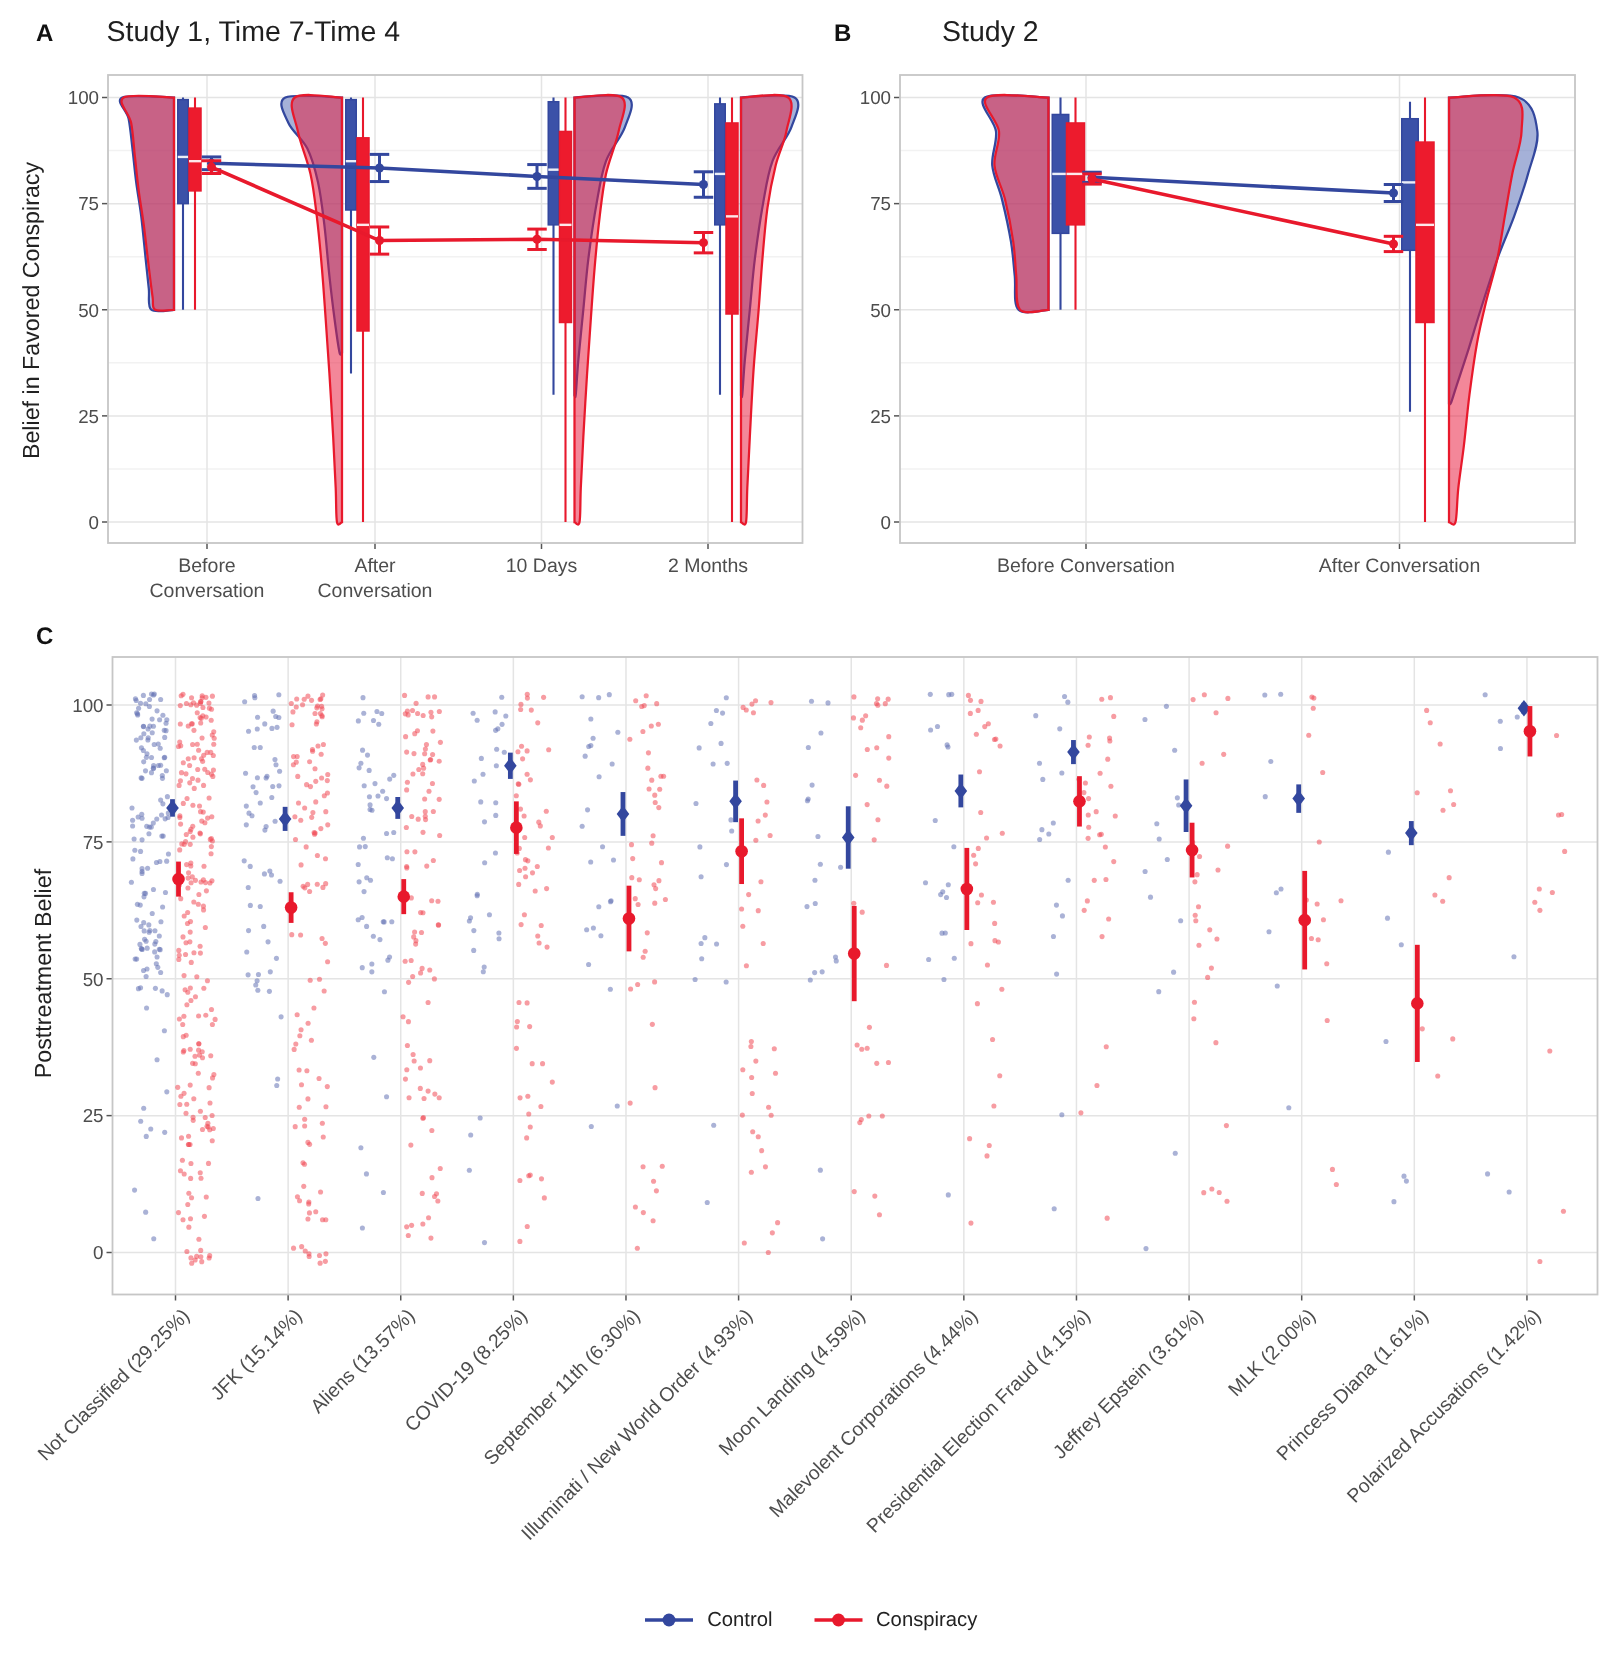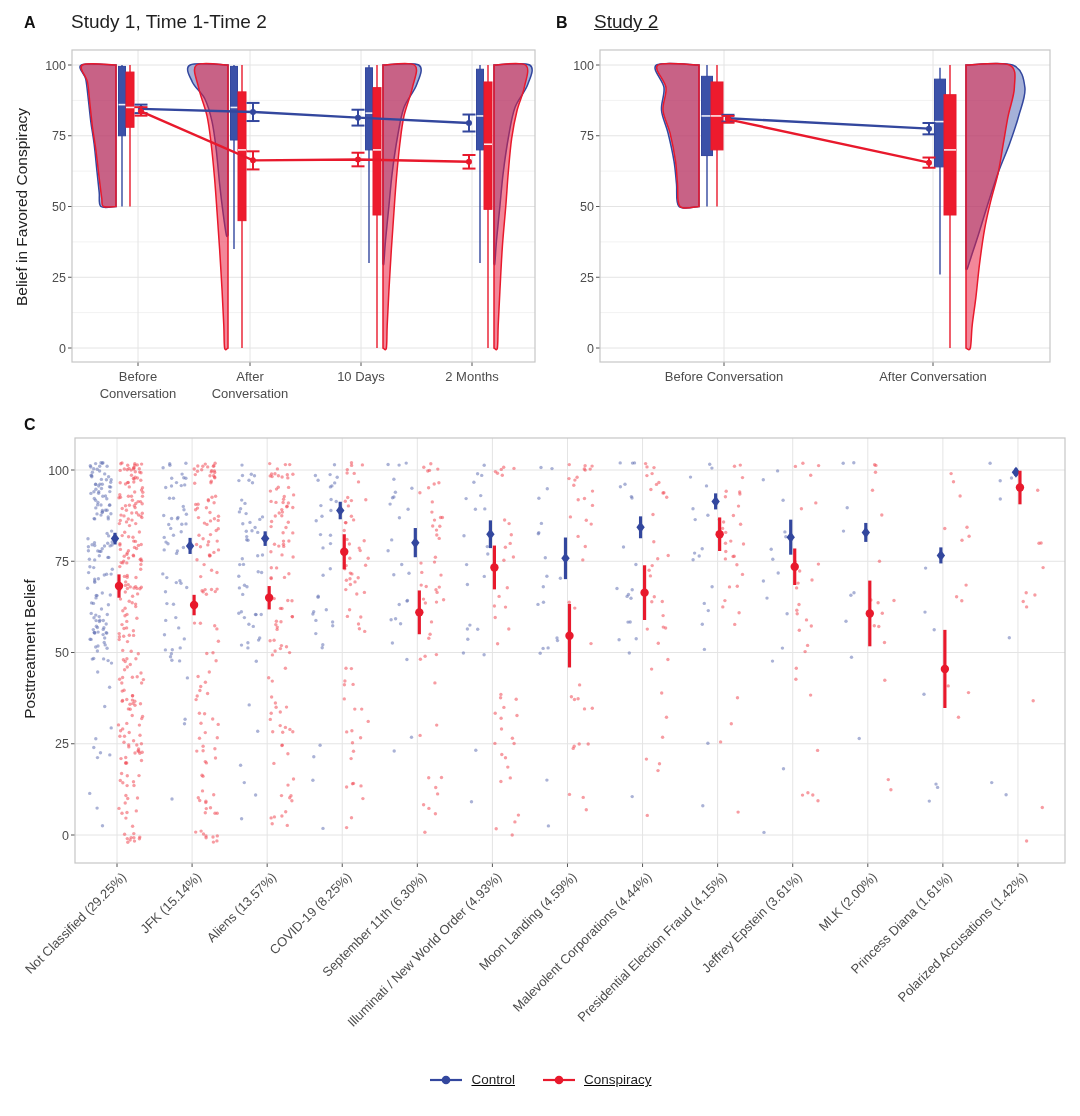--- a/index.html
+++ b/index.html
@@ -3,21 +3,21 @@
 <meta charset="utf-8">
 <style>
   html,body{margin:0;padding:0;background:#ffffff;}
   body{font-family:"Liberation Sans", sans-serif;}
   #figure{position:relative;width:1080px;height:1116px;background:#fff;overflow:hidden;}
   .panel-letter{position:absolute;font-weight:bold;font-size:16px;color:#111;}
   .panel-title{position:absolute;font-size:19px;color:#1f1f1f;}
   .y-label{position:absolute;width:340px;text-align:center;font-size:15.5px;color:#222;
            transform:rotate(-90deg);}
   #legend{position:absolute;left:0;top:1072px;width:1080px;display:flex;
-          justify-content:center;align-items:flex-start;gap:26px;text-decoration:underline;}
+          justify-content:center;align-items:flex-start;gap:26px;}
   .legend-item{display:flex;align-items:center;gap:7px;}
   .legend-label{font-size:13.5px;color:#222;}
   svg text{font-family:"Liberation Sans", sans-serif;}
   #chart-svg{position:absolute;left:0;top:0;}
 </style>
 </head>
 <body>
 
 <div id="figure">
   <svg id="chart-svg" width="1080" height="1116" viewBox="0 0 1080 1116">
@@ -1517,24 +1517,24 @@
       <circle cx="794.72" cy="566.725" r="4.2" fill="#E8192C"></circle>
       <line x1="869.8" y1="580.595" x2="869.8" y2="646.295" stroke="#E8192C" stroke-width="3.2"></line>
       <circle cx="869.8" cy="613.4449999999999" r="4.2" fill="#E8192C"></circle>
       <line x1="944.88" y1="629.87" x2="944.88" y2="707.98" stroke="#E8192C" stroke-width="3.2"></line>
       <circle cx="944.88" cy="668.925" r="4.2" fill="#E8192C"></circle>
       <line x1="1019.96" y1="470.73" x2="1019.96" y2="504.31" stroke="#E8192C" stroke-width="3.2"></line>
       <circle cx="1019.96" cy="487.52" r="4.2" fill="#E8192C"></circle>
     </svg>
 
   <div class="panel-letter" style="left:24px;top:14px;">A</div>
-  <div class="panel-title" style="left:71px;top:11px;">Study 1, Time 1-Time 2</div>
+  <div class="panel-title" style="left:71px;top:11px;">Study 1, Time 7-Time 4</div>
 
   <div class="panel-letter" style="left:556px;top:14px;">B</div>
-  <div class="panel-title" style="left:594px;top:11px;text-decoration:underline;">Study 2</div>
+  <div class="panel-title" style="left:628px;top:11px;">Study 2</div>
 
   <div class="panel-letter" style="left:24px;top:416px;">C</div>
 
   <div class="y-label" style="left:-148px;top:198px;">Belief in Favored Conspiracy</div>
   <div class="y-label" style="left:-140px;top:640px;">Posttreatment Belief</div>
 
   <div id="legend">
     <div class="legend-item">
       <svg width="36" height="14">
         <line class="lg-line" x1="2" y1="7" x2="34" y2="7" stroke-width="2.2" stroke="#33479E"></line>

